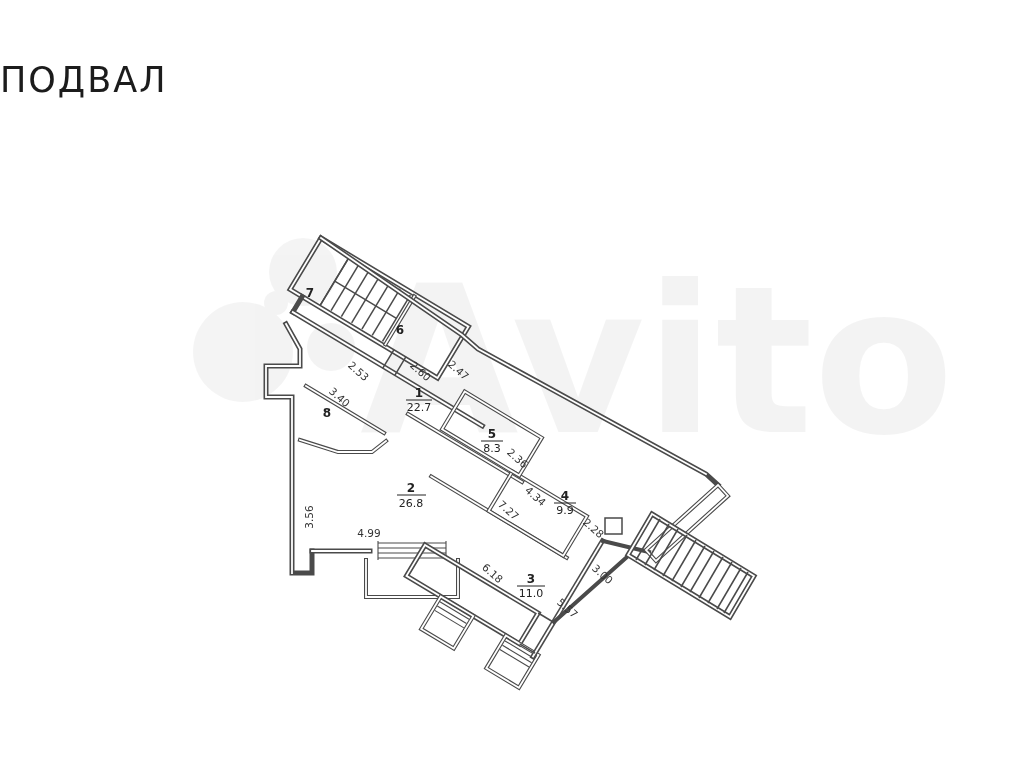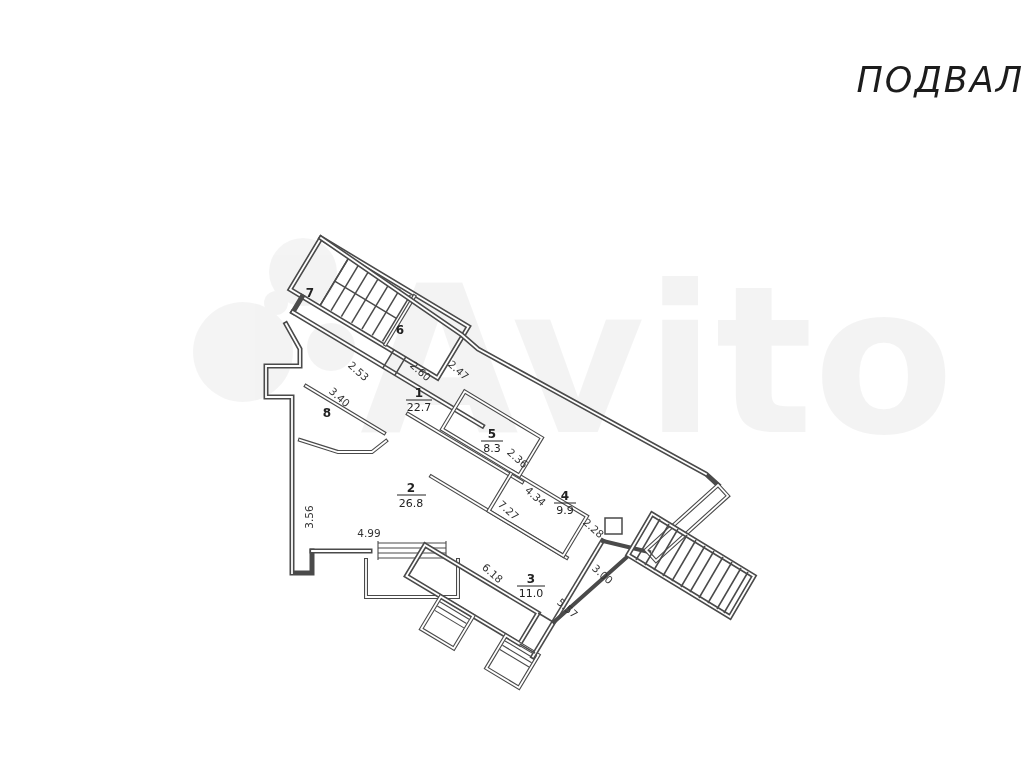--- a/index.html
+++ b/index.html
@@ -1,19 +1,19 @@
 <!DOCTYPE html>
 <html><head>
 <meta charset="utf-8">
 <style>
   html,body{margin:0;padding:0;background:#ffffff;}
   .stage{position:relative;width:1024px;height:768px;background:#ffffff;overflow:hidden;
          font-family:"DejaVu Sans", sans-serif;}
-  .title{position:absolute;top:60px;left:0;width:100%;text-align:right;
-         font-size:35px;font-weight:500;letter-spacing:2px;color:#1c1c1c;font-style:italic;}
+  .title{position:absolute;top:60px;left:0;width:100%;text-align:left;
+         font-size:35px;font-weight:500;letter-spacing:2px;color:#1c1c1c;}
   svg{position:absolute;left:0;top:0;}
   
   .wall{stroke:#4a4a4a;stroke-width:5;fill:none;stroke-linejoin:miter;stroke-linecap:square;}
   .wall4{stroke:#4a4a4a;stroke-width:4;fill:none;stroke-linecap:square;}
   .core{stroke:#ffffff;stroke-width:1.8;fill:none;stroke-linecap:square;}
   .thin{stroke:#4a4a4a;stroke-width:1.5;fill:none;}
   .hair{stroke:#4a4a4a;stroke-width:1.1;fill:none;}
   .rnum{font-size:12px;font-weight:bold;fill:#222;text-anchor:middle;}
   .rarea{font-size:11px;fill:#222;text-anchor:middle;}
   .dim{font-size:10.5px;fill:#333;text-anchor:middle;}

